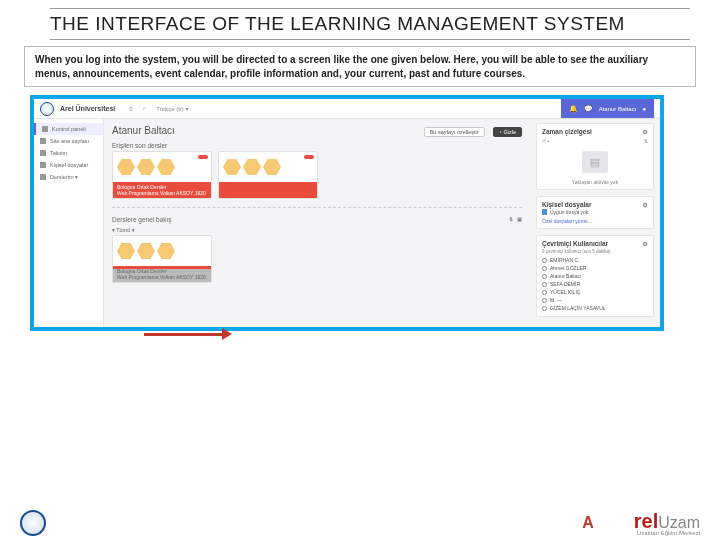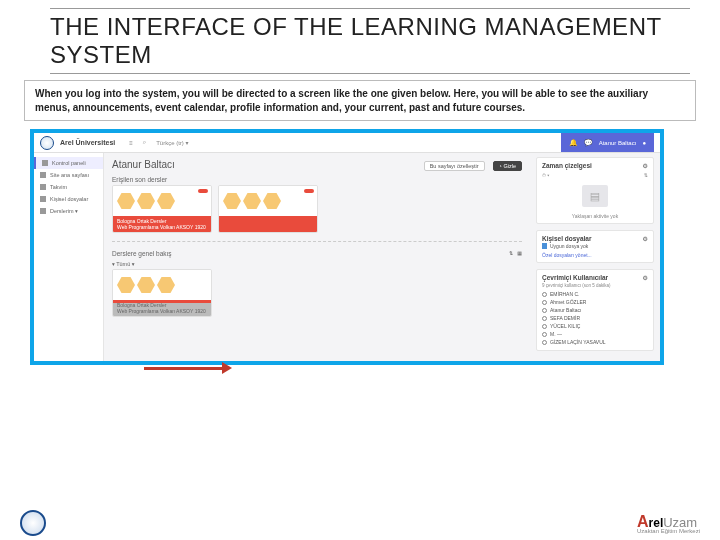--- a/index.html
+++ b/index.html
@@ -1,19 +1,19 @@
 <!DOCTYPE html>
 <html><head>
 <meta charset="utf-8">
 <style>
   * { margin: 0; padding: 0; box-sizing: border-box; }
   body { font-family: Arial, sans-serif; width: 720px; height: 540px; background: #fff; position: relative; overflow: hidden; }
   
   .title-bar { margin: 8px 30px 6px 50px; border-top: 1px solid #999; border-bottom: 1px solid #999; padding: 4px 0; }
-  .title-bar h1 { font-size: 24px; font-weight: 400; letter-spacing: 0.5px; color: #222; }
+  .title-bar h1 { font-size: 19px; font-weight: 400; letter-spacing: 0.5px; color: #222; }
   
   .intro-box { margin: 6px 24px; border: 1px solid #bbb; padding: 6px 10px; font-size: 10px; font-weight: bold; line-height: 1.35; color: #222; }
   
   .screenshot { margin: 8px 56px 0 30px; border: 4px solid #0ea5e9; font-size: 6px; color: #555; position: relative; }
   
   .topbar { display: flex; align-items: center; background: #fff; border-bottom: 1px solid #e0e0e0; height: 20px; padding: 0 6px; gap: 6px; }
   .logo-circle { width: 14px; height: 14px; border-radius: 50%; border: 1.5px solid #1a4b8c; background: radial-gradient(circle,#fff,#d0e0f0); flex-shrink:0;}
   .brand { font-weight: bold; color: #444; font-size: 7px; }
   .topbar-right { margin-left: auto; display: flex; align-items: center; gap: 6px; background: #5a67d8; color: #fff; height: 100%; padding: 0 8px; font-size: 6px;}
   .bell { font-size: 7px; }
@@ -57,22 +57,22 @@
   .arrow { position: absolute; left: 110px; top: 230px; width: 90px; height: 10px; }
   .arrow-line { position:absolute; top:4px; left:0; width:80px; height:3px; background:#c0392b; }
   .arrow-head { position:absolute; top:-1px; left:78px; width:0; height:0; border-left:10px solid #c0392b; border-top:6px solid transparent; border-bottom:6px solid transparent;}
   
   .callout { position: absolute; left: 210px; top: 205px; width: 190px; background: #fff; border: 1px solid #bbb; padding: 6px 8px; font-size: 8.5px; font-weight: bold; line-height: 1.3; color: #222;}
   
   .footer { position: absolute; bottom: 4px; left: 0; right: 0; display: flex; align-items: center; justify-content: space-between; padding: 0 20px;}
   .footer-logo { width: 26px; height: 26px; border-radius: 50%; border: 2px solid #1a4b8c; background: radial-gradient(circle,#fff,#c8d8ec);}
   .arel-logo { display: flex; align-items: baseline; font-weight: bold;}
   .arel-a { color: #c0392b; font-size: 16px; }
-  .arel-rel { color: #000000; font-size: 12px; }
-  .arel-uzam { color: #888; font-size: 13px; font-weight: normal;}
+  .arel-rel { color: #b91c1c; font-size: 20px; margin-left: 40px; }
+  .arel-uzam { color: #888; font-size: 16px; font-weight: normal;}
   .arel-sub { font-size: 6px; color: #888; text-align: right; margin-top: -3px;}
 </style>
 </head>
 <body>
 
 <div class="title-bar">
   <h1>THE INTERFACE OF THE LEARNING MANAGEMENT SYSTEM</h1>
 </div>
 
 <div class="intro-box">

